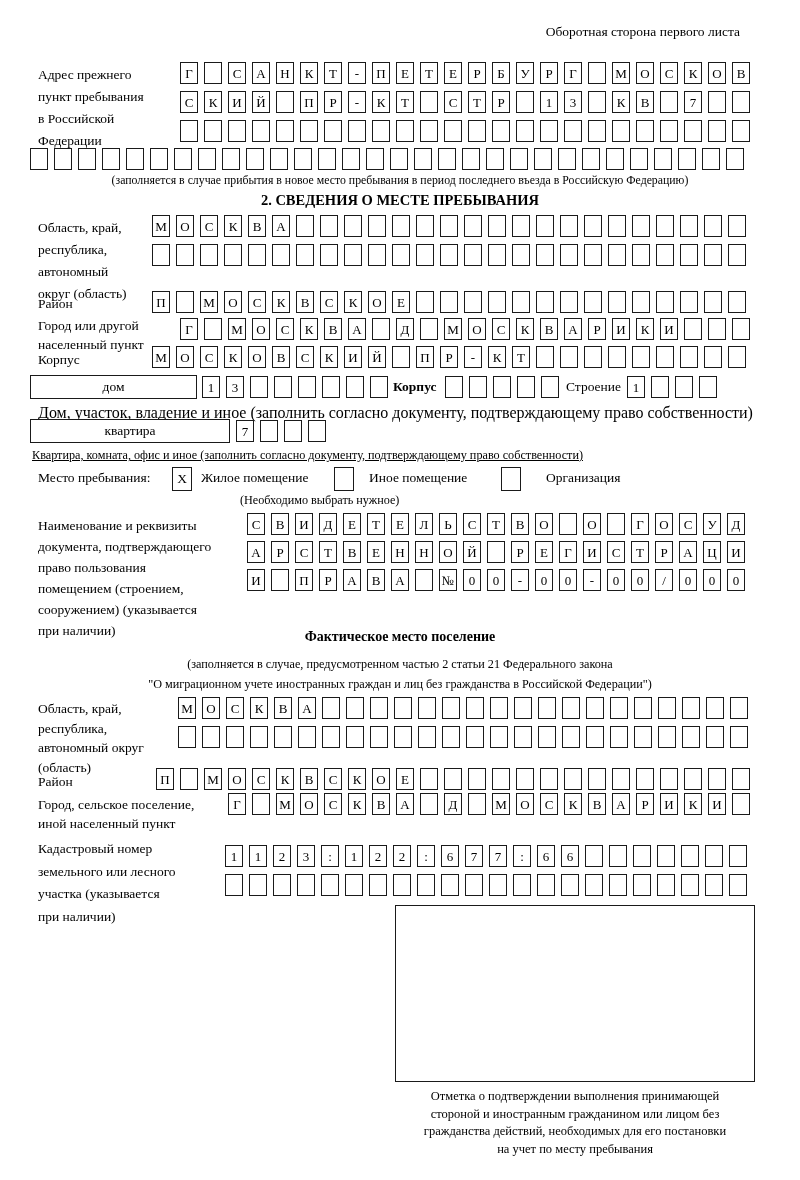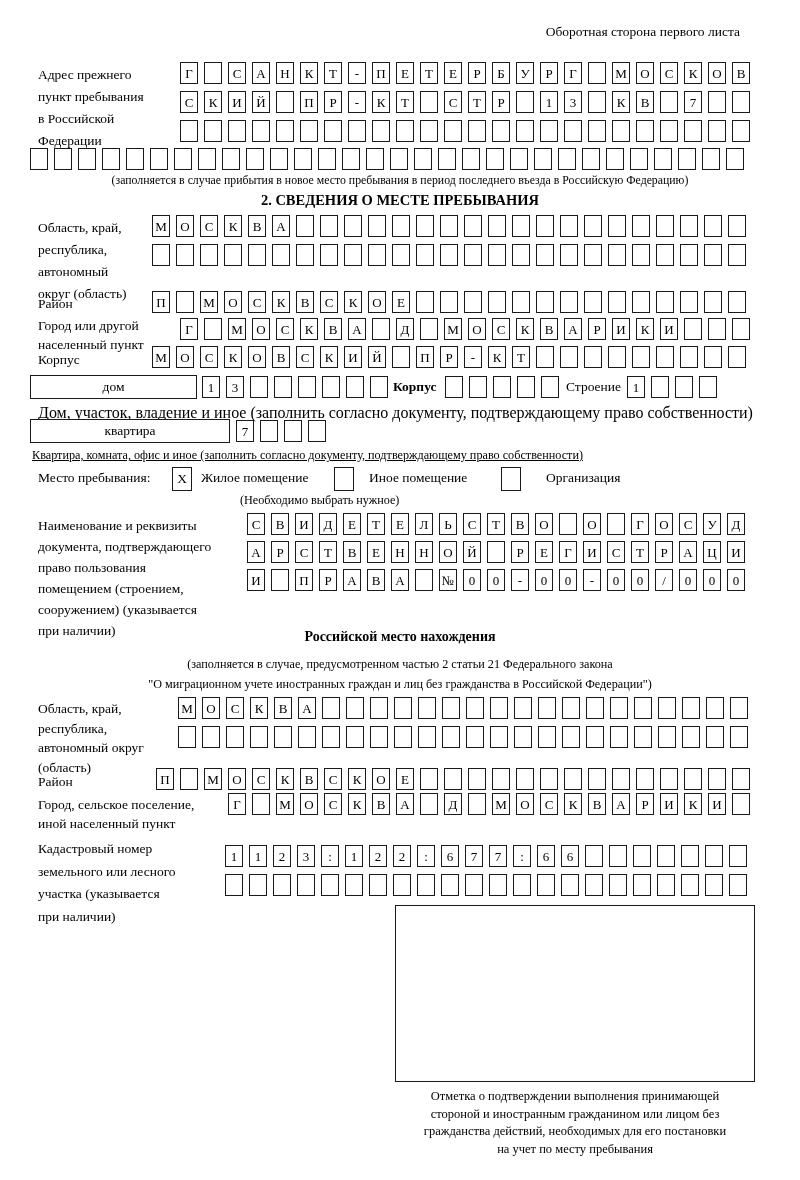--- a/index.html
+++ b/index.html
@@ -420,21 +420,21 @@
       <span class="cell">0</span>
       <span class="cell">-</span>
       <span class="cell">0</span>
       <span class="cell">0</span>
       <span class="cell">/</span>
       <span class="cell">0</span>
       <span class="cell">0</span>
       <span class="cell">0</span>
     </div>
 
-  <div class="abs center bold" style="top:629px; font-size:14px;">Российской место нахождения</div>
+  <div class="abs center bold" style="top:629px; font-size:14px;">Фактическое место поселение</div>
   <div class="note center" style="top:654px; white-space:pre-line; line-height:20px; font-size:12.2px;">(заполняется в случае, предусмотренном частью 2 статьи 21 Федерального закона
 "О миграционном учете иностранных граждан и лиц без гражданства в Российской Федерации")</div>
 
   <div class="label" style="left:38px; top:699px; line-height:19.5px;">Область, край,
 республика,
 автономный округ
 (область)</div>
   <div class="cellrow" style="left:178px; top:697px;">
       <span class="cell">М</span>
       <span class="cell">О</span>

